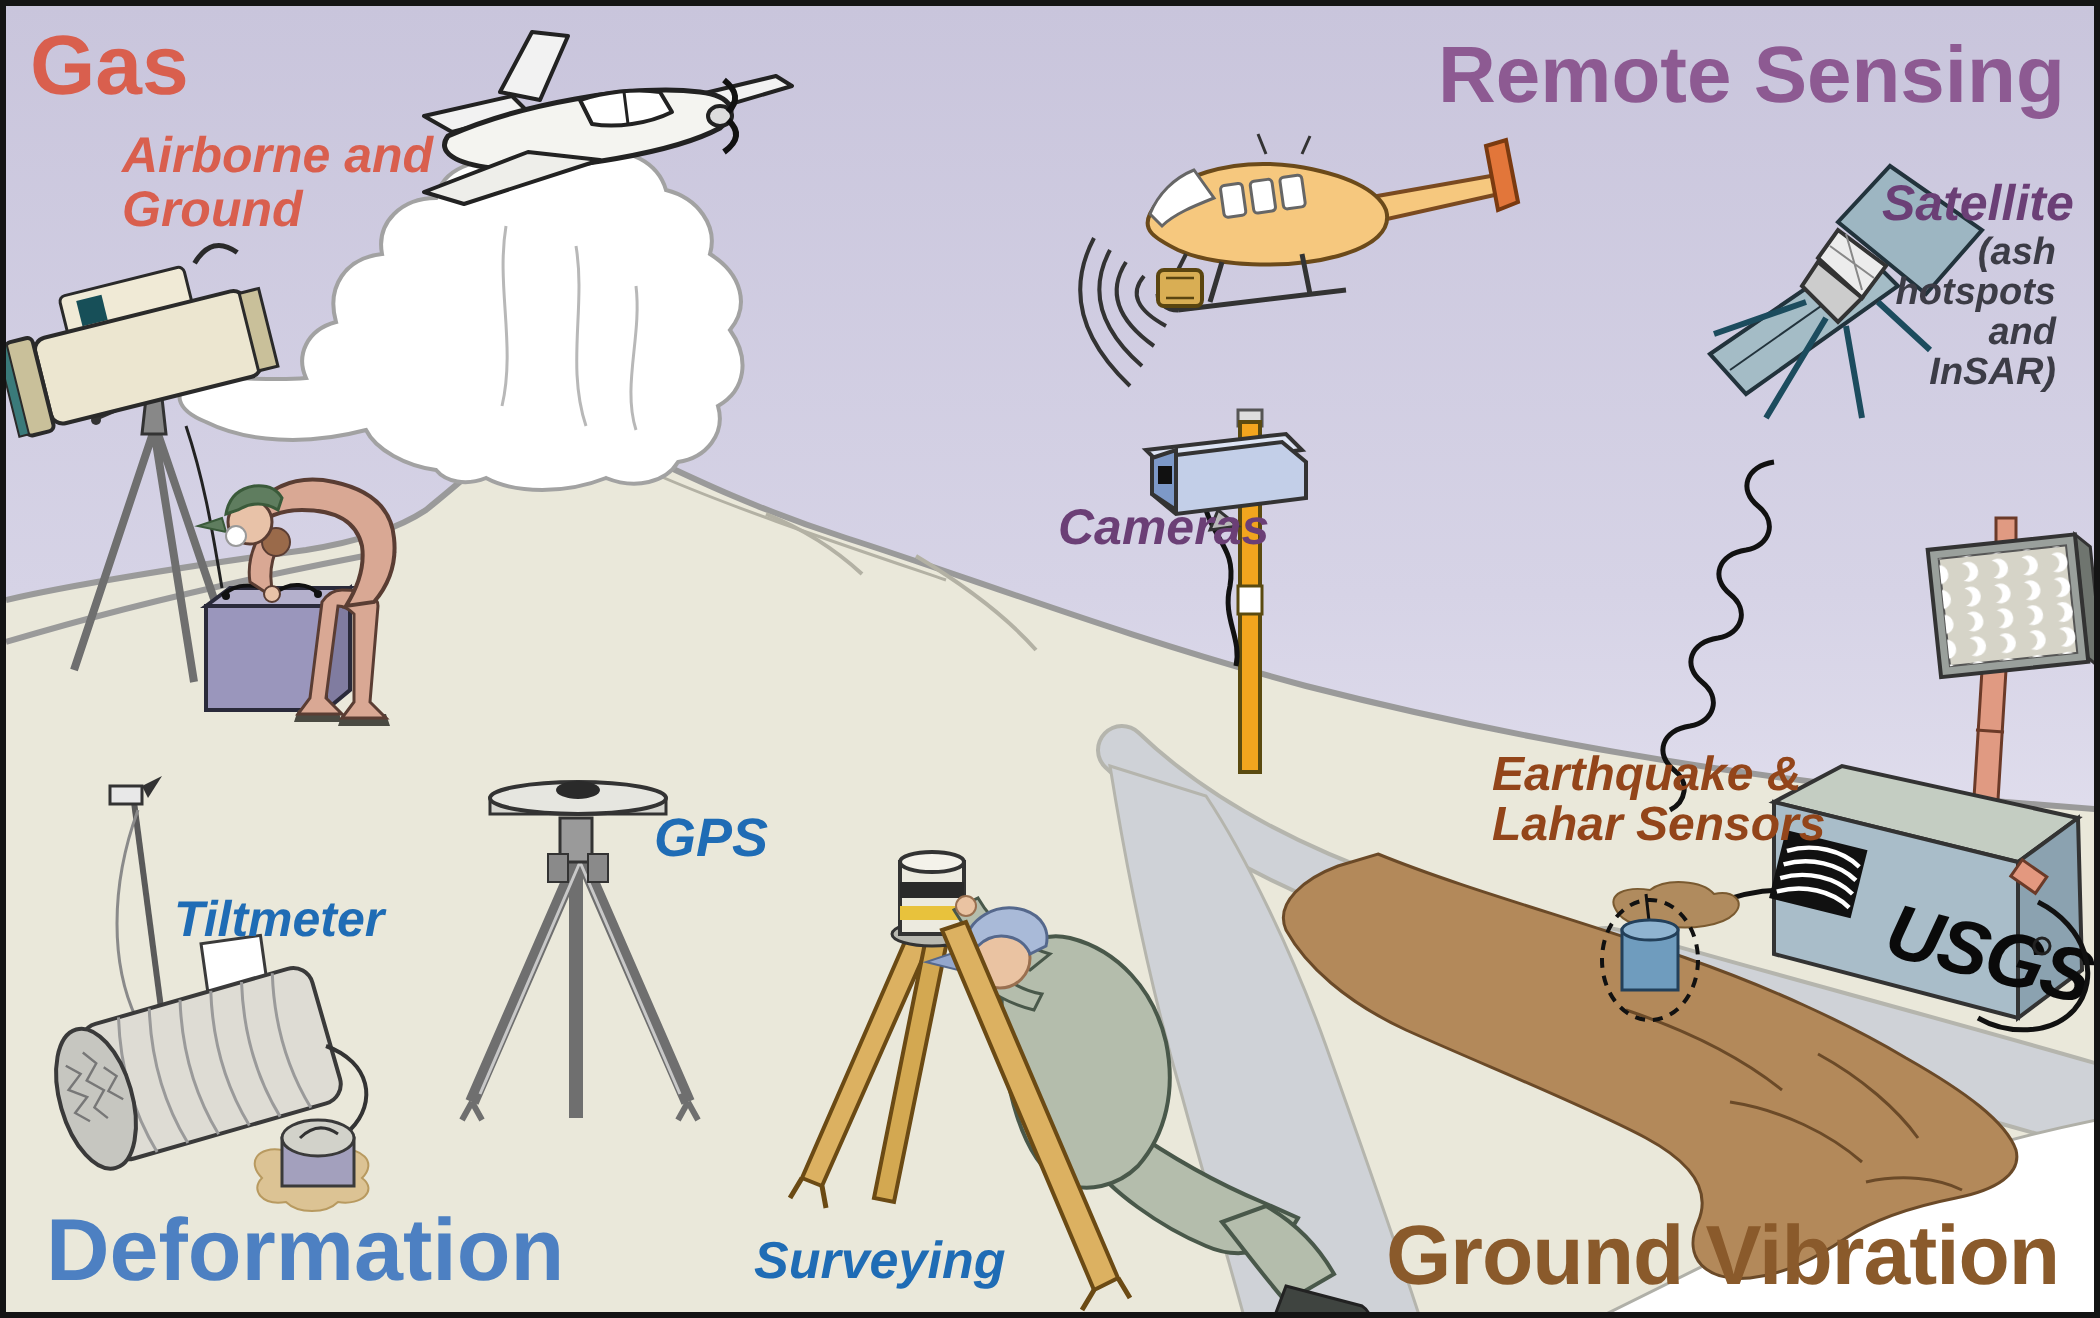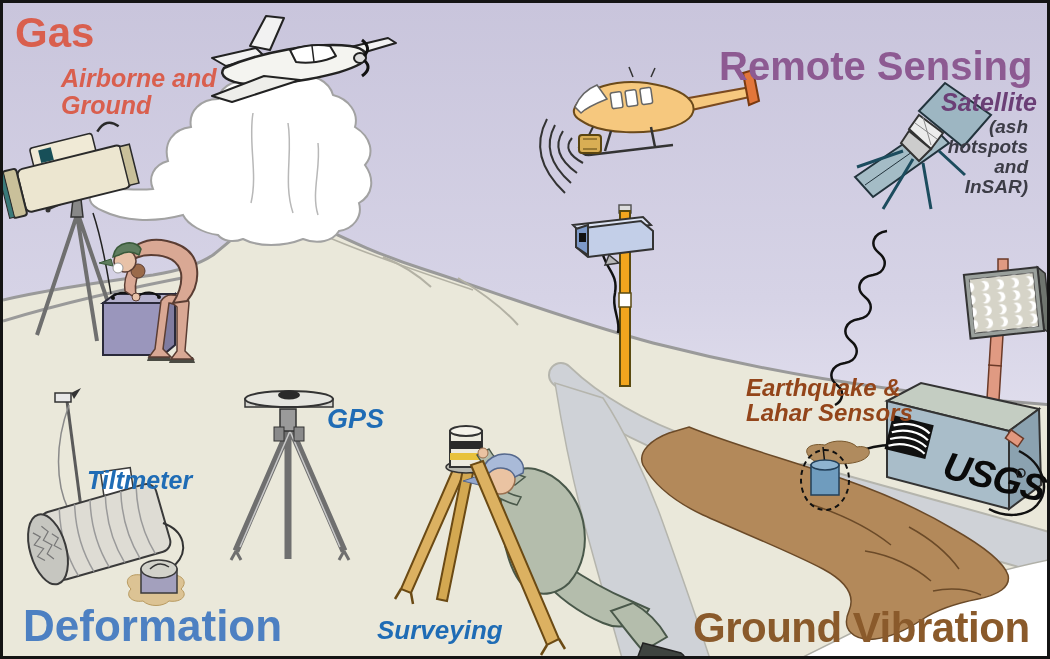--- a/index.html
+++ b/index.html
@@ -7,21 +7,21 @@
     position:relative;width:1050px;height:659px;box-sizing:border-box;
     border:3px solid #141414;overflow:hidden;
     background:linear-gradient(180deg,#c9c5dc 0%,#d6d3e6 45%,#e9e7f3 80%);
     font-family:"Liberation Sans",sans-serif;
   }
   #scene{position:absolute;left:0;top:0;}
   .label{position:absolute;white-space:pre-line;line-height:1.06;font-weight:bold;}
   .italic{font-style:italic;}
   .title-gas{font-size:42px;color:#d95f4e;}
   .sub-gas{font-size:25px;color:#d95f4e;}
-  .title-rs{font-size:40px;color:#8d5a92;margin-top:28px;}
+  .title-rs{font-size:40px;color:#8d5a92;}
   .lbl-rs{font-size:24px;color:#6b3f76;}
   .note-rs{font-size:19px;color:#3c3c46;text-align:right;}
   .title-def{font-size:44px;color:#4d80c2;}
   .lbl-def{font-size:25px;color:#1f6cb5;}
   .title-gv{font-size:42px;color:#8a5a2b;letter-spacing:-0.5px;}
   .lbl-gv{font-size:24px;color:#93451a;}
 </style>
 </head>
 <body>
 
@@ -271,25 +271,26 @@
     <rect x="1004" y="430" width="15" height="10" fill="#e3987f" stroke="#6b3a28" stroke-width="1.5" transform="rotate(35 1011 435)"></rect>
     <path d="M1016,448 C1040,460 1048,486 1034,502 C1022,515 1000,514 986,506" fill="none" stroke="#111" stroke-width="2.5"></path>
   </g>
 </svg>
 
   <div class="label title-gas" style="left:12px;top:8px;">Gas</div>
   <div class="label sub-gas italic" style="left:58px;top:62px;">Airborne and
 Ground</div>
 
   <div class="label title-rs" style="left:716px;top:14px;">Remote Sensing</div>
+  <div class="label lbl-rs italic" style="left:526px;top:248px;font-size:25px;">Cameras</div>
   <div class="label lbl-rs italic" style="left:938px;top:86px;font-size:25px;">Satellite</div>
   <div class="label note-rs italic" style="left:925px;top:114px;width:100px;">(ash hotspots
 and InSAR)</div>
 
-  <div class="label lbl-def italic" style="left:84px;top:444px;margin-top:20px;">Tiltmeter</div>
+  <div class="label lbl-def italic" style="left:84px;top:444px;">Tiltmeter</div>
   <div class="label lbl-def italic" style="left:324px;top:402px;font-size:27px;">GPS</div>
   <div class="label lbl-def italic" style="left:374px;top:614px;font-size:26px;text-align:right;">Surveying</div>
   <div class="label title-def" style="left:20px;top:600px;">Deformation</div>
 
   <div class="label lbl-gv italic" style="left:728px;top:372px;margin-left:15px;">Earthquake &amp;
 Lahar Sensors</div>
   <div class="label title-gv" style="left:690px;top:603px;">Ground Vibration</div>
 </div>
 
 </body></html>

